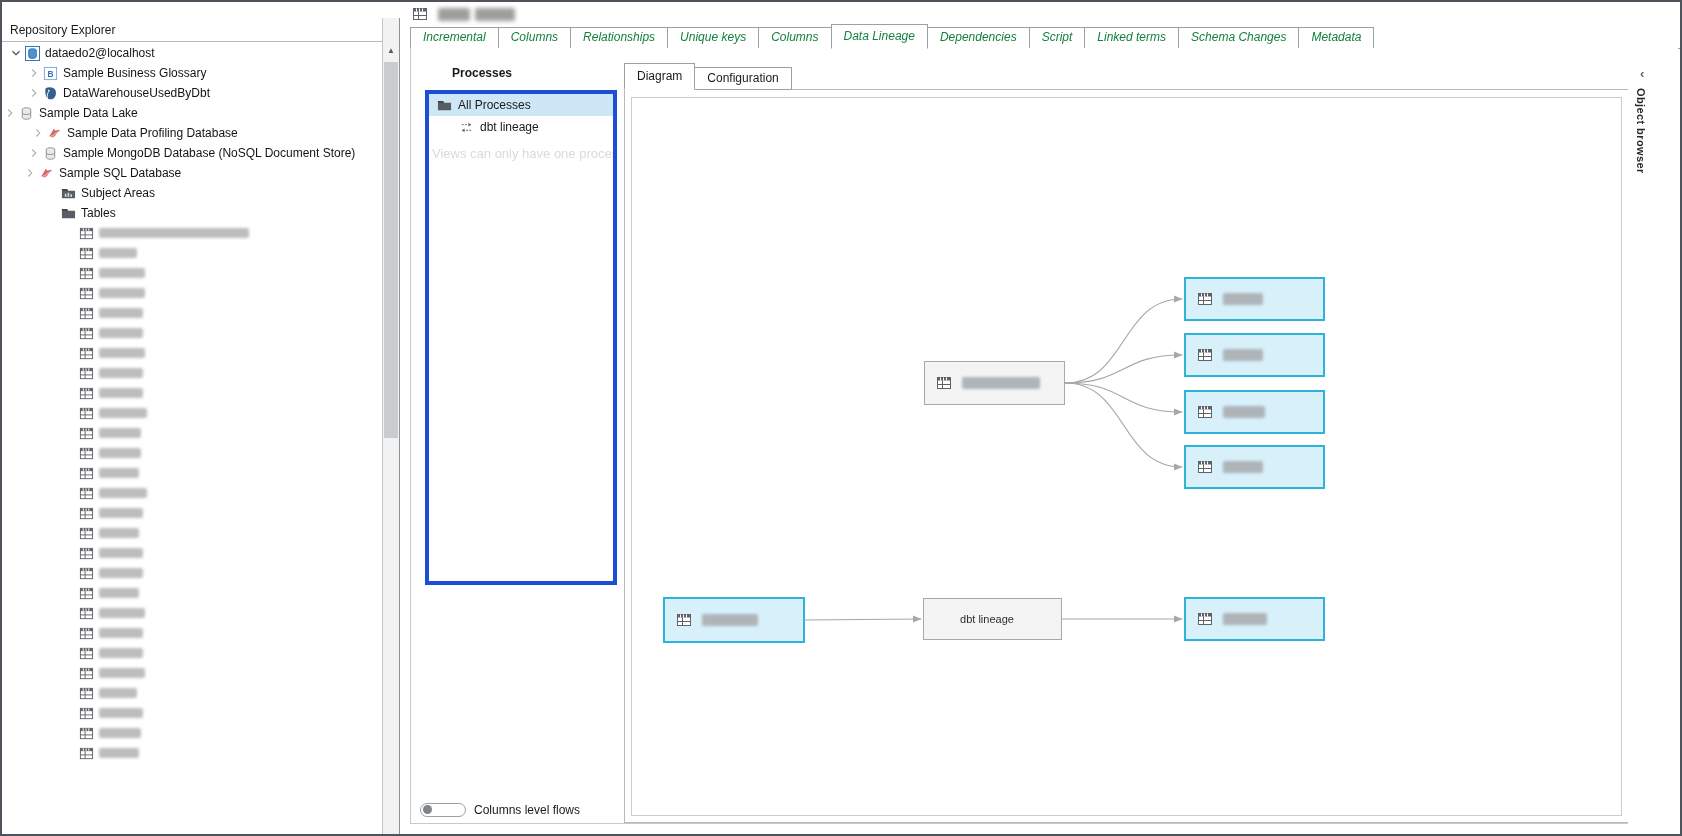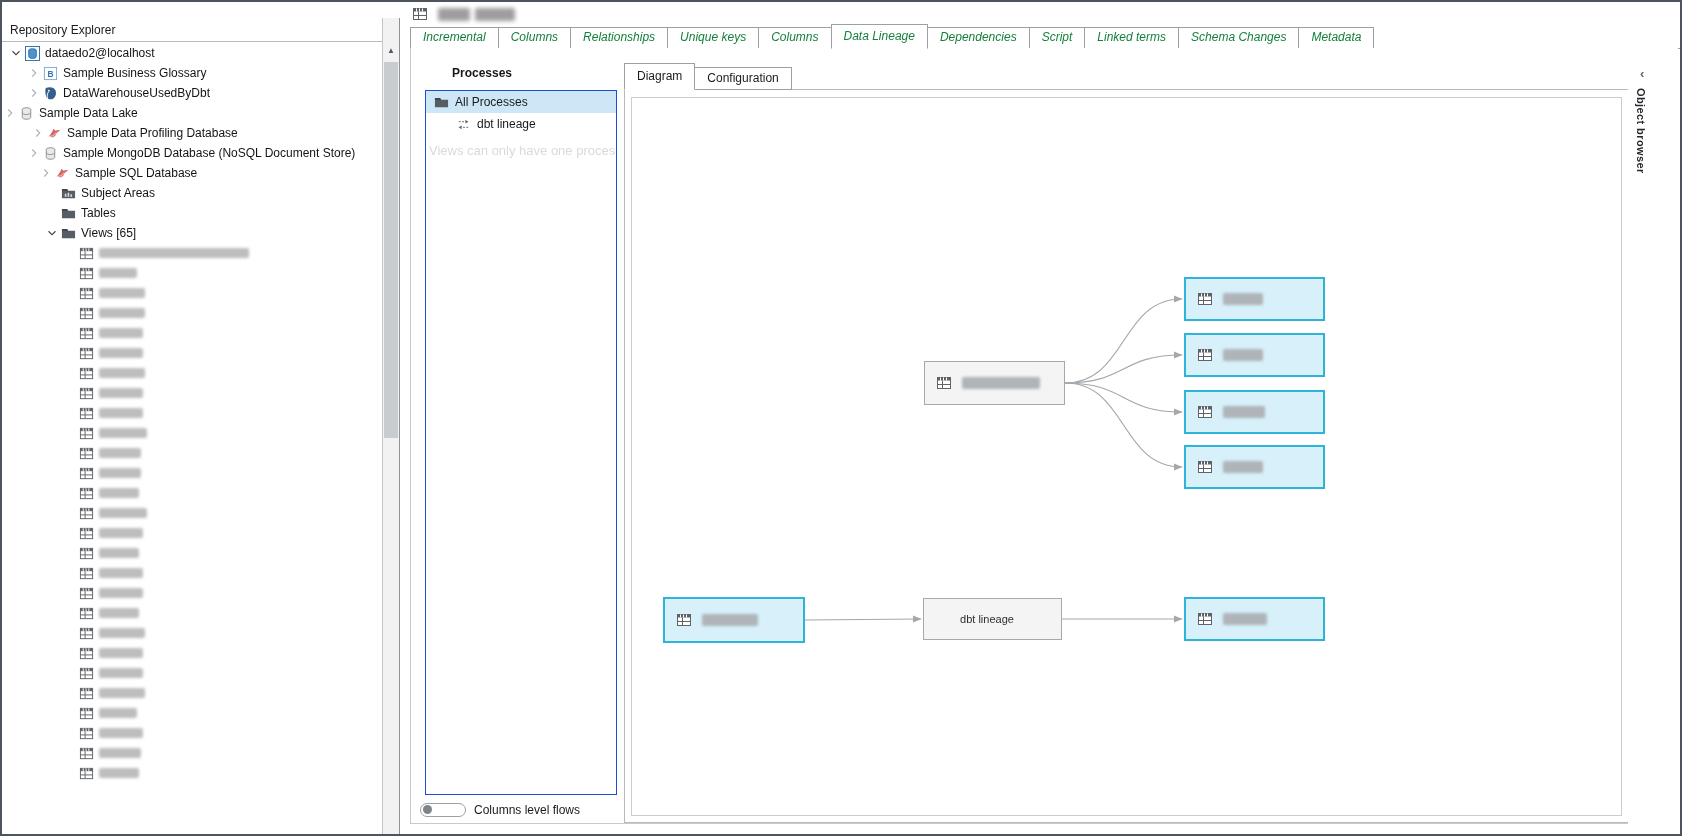--- a/index.html
+++ b/index.html
@@ -32,21 +32,21 @@
   .tab{box-sizing:border-box;height:21px;line-height:19px;padding:0 12px;border:1px solid #9aa0a5;border-bottom:none;
        margin-right:-1px;background:#fff;color:#15803d;position:relative;font-style:italic;}
   .tab.active{height:25px;line-height:23px;z-index:2;margin-bottom:-1px;border-bottom:1px solid #fff;font-size:12px;}
 
   #tab-page{position:absolute;left:408px;top:46px;width:1222px;height:776px;border:1px solid #c6cace;border-top:none;box-sizing:border-box;background:#fff;}
 
   
   #processes-header{position:absolute;left:431px;top:62px;width:184px;height:18px;display:flex;align-items:center;justify-content:space-between;padding-left:19px;}
   #processes-title{font-weight:bold;color:#17191b;}
   .collapse-glyph{color:#5f6469;font-size:13px;font-weight:bold;cursor:default;}
-  #process-list{position:absolute;left:423px;top:88px;width:192px;height:705px;border:1px solid #1d4ed8;box-sizing:border-box;background:#fff;}
+  #process-list{position:absolute;left:423px;top:88px;width:192px;height:495px;border:4px solid #1d4ed8;box-sizing:border-box;background:#fff;}
   .prow{height:22px;display:flex;align-items:center;}
   .prow.selected{background:#cde7f6;}
   .prow .ticon{margin-left:7px;margin-right:6px;}
   .prow.indent .ticon{margin-left:29px;}
   #process-hint{margin-top:8px;padding-left:3px;font-size:13px;color:#dadada;white-space:nowrap;overflow:hidden;}
 
   
   #toggle-row{position:absolute;left:418px;top:800px;height:16px;display:flex;align-items:center;}
   #flow-toggle{width:46px;height:14px;border:1px solid #9aa0a5;border-radius:8px;background:#fff;position:relative;box-sizing:border-box;}
   #flow-toggle .knob{position:absolute;left:2px;top:1px;width:9px;height:9px;border-radius:50%;background:#7f8488;}
@@ -162,21 +162,21 @@
           </span>
           <span class="ticon">
             <svg viewBox="0 0 16 16">
               <ellipse cx="8" cy="3.6" rx="4.5" ry="1.8" fill="#e9e9e9" stroke="#8a8f94"></ellipse>
               <path d="M3.5 3.6 v8.6 c0 1.1 2 1.9 4.5 1.9 s4.5 -.8 4.5 -1.9 V3.6" fill="#e9e9e9" stroke="#8a8f94"></path>
               <path d="M3.5 7.2 c0 1.1 2 1.9 4.5 1.9 s4.5 -.8 4.5 -1.9" fill="none" stroke="#8a8f94"></path>
             </svg>
           </span>
           <span class="tlabel">Sample MongoDB Database (NoSQL Document Store)</span>
         </div>
-        <div class="trow" style="padding-left: 36px;">
+        <div class="trow" style="padding-left: 20px;">
           <span class="expander">
             <svg viewBox="0 0 16 16" width="14" height="14">
               <path d="M6 4 l4 4 -4 4" fill="none" stroke="#aeb2b6" stroke-width="1.3"></path>
             </svg>
           </span>
           <span class="ticon">
             <svg viewBox="0 0 16 16">
               <path d="M2 11 C4 9 6 6 7 3 L9 5 C10.5 4.5 12.5 4 14 4.5 C12 6 10 7 9.5 9 C8 12 5 13 2 11 Z" fill="#cf4a4a" opacity="0.85"></path>
               <path d="M2 11 C5 11.5 8 10 9.5 7" stroke="#fff" stroke-width="0.7" fill="none"></path>
             </svg>
@@ -198,34 +198,20 @@
         </div>
         <div class="trow" style="padding-left: 42px;">
           <span class="expander"></span>
           <span class="ticon">
             <svg viewBox="0 0 16 16">
               <path d="M1 3.2 h5.4 l1.3 1.9 H15 v8 H1 z" fill="#575d64"></path>
               <path d="M1 3.2 h5.4 l1.3 1.9 H1 z" fill="#3f454b"></path>
             </svg>
           </span>
           <span class="tlabel">Tables</span>
-        </div>
-        <div class="trow" style="padding-left: 42px;">
-          <span class="expander">
-            <svg viewBox="0 0 16 16" width="14" height="14">
-              <path d="M4 6 l4 4 4 -4" fill="none" stroke="#46494c" stroke-width="1.3"></path>
-            </svg>
-          </span>
-          <span class="ticon">
-            <svg viewBox="0 0 16 16">
-              <path d="M1 3.2 h5.4 l1.3 1.9 H15 v8 H1 z" fill="#575d64"></path>
-              <path d="M1 3.2 h5.4 l1.3 1.9 H1 z" fill="#3f454b"></path>
-            </svg>
-          </span>
-          <span class="tlabel">Views [65]</span>
         </div>
         <div class="trow" style="padding-left: 60px;">
           <span class="expander"></span>
           <span class="ticon">
             <svg viewBox="0 0 16 16">
               <rect x="1.5" y="2.5" width="13" height="11" fill="#fff" stroke="#5f6368"></rect>
               <rect x="1.5" y="2.5" width="13" height="3" fill="#5f6368"></rect>
               <path d="M4.5 2.5v3 M7.5 2.5v3 M10.5 2.5v3" stroke="#fff"></path>
               <path d="M6.5 5.5v8 M1.5 9.5h13" stroke="#5f6368" fill="none"></path>
             </svg>

